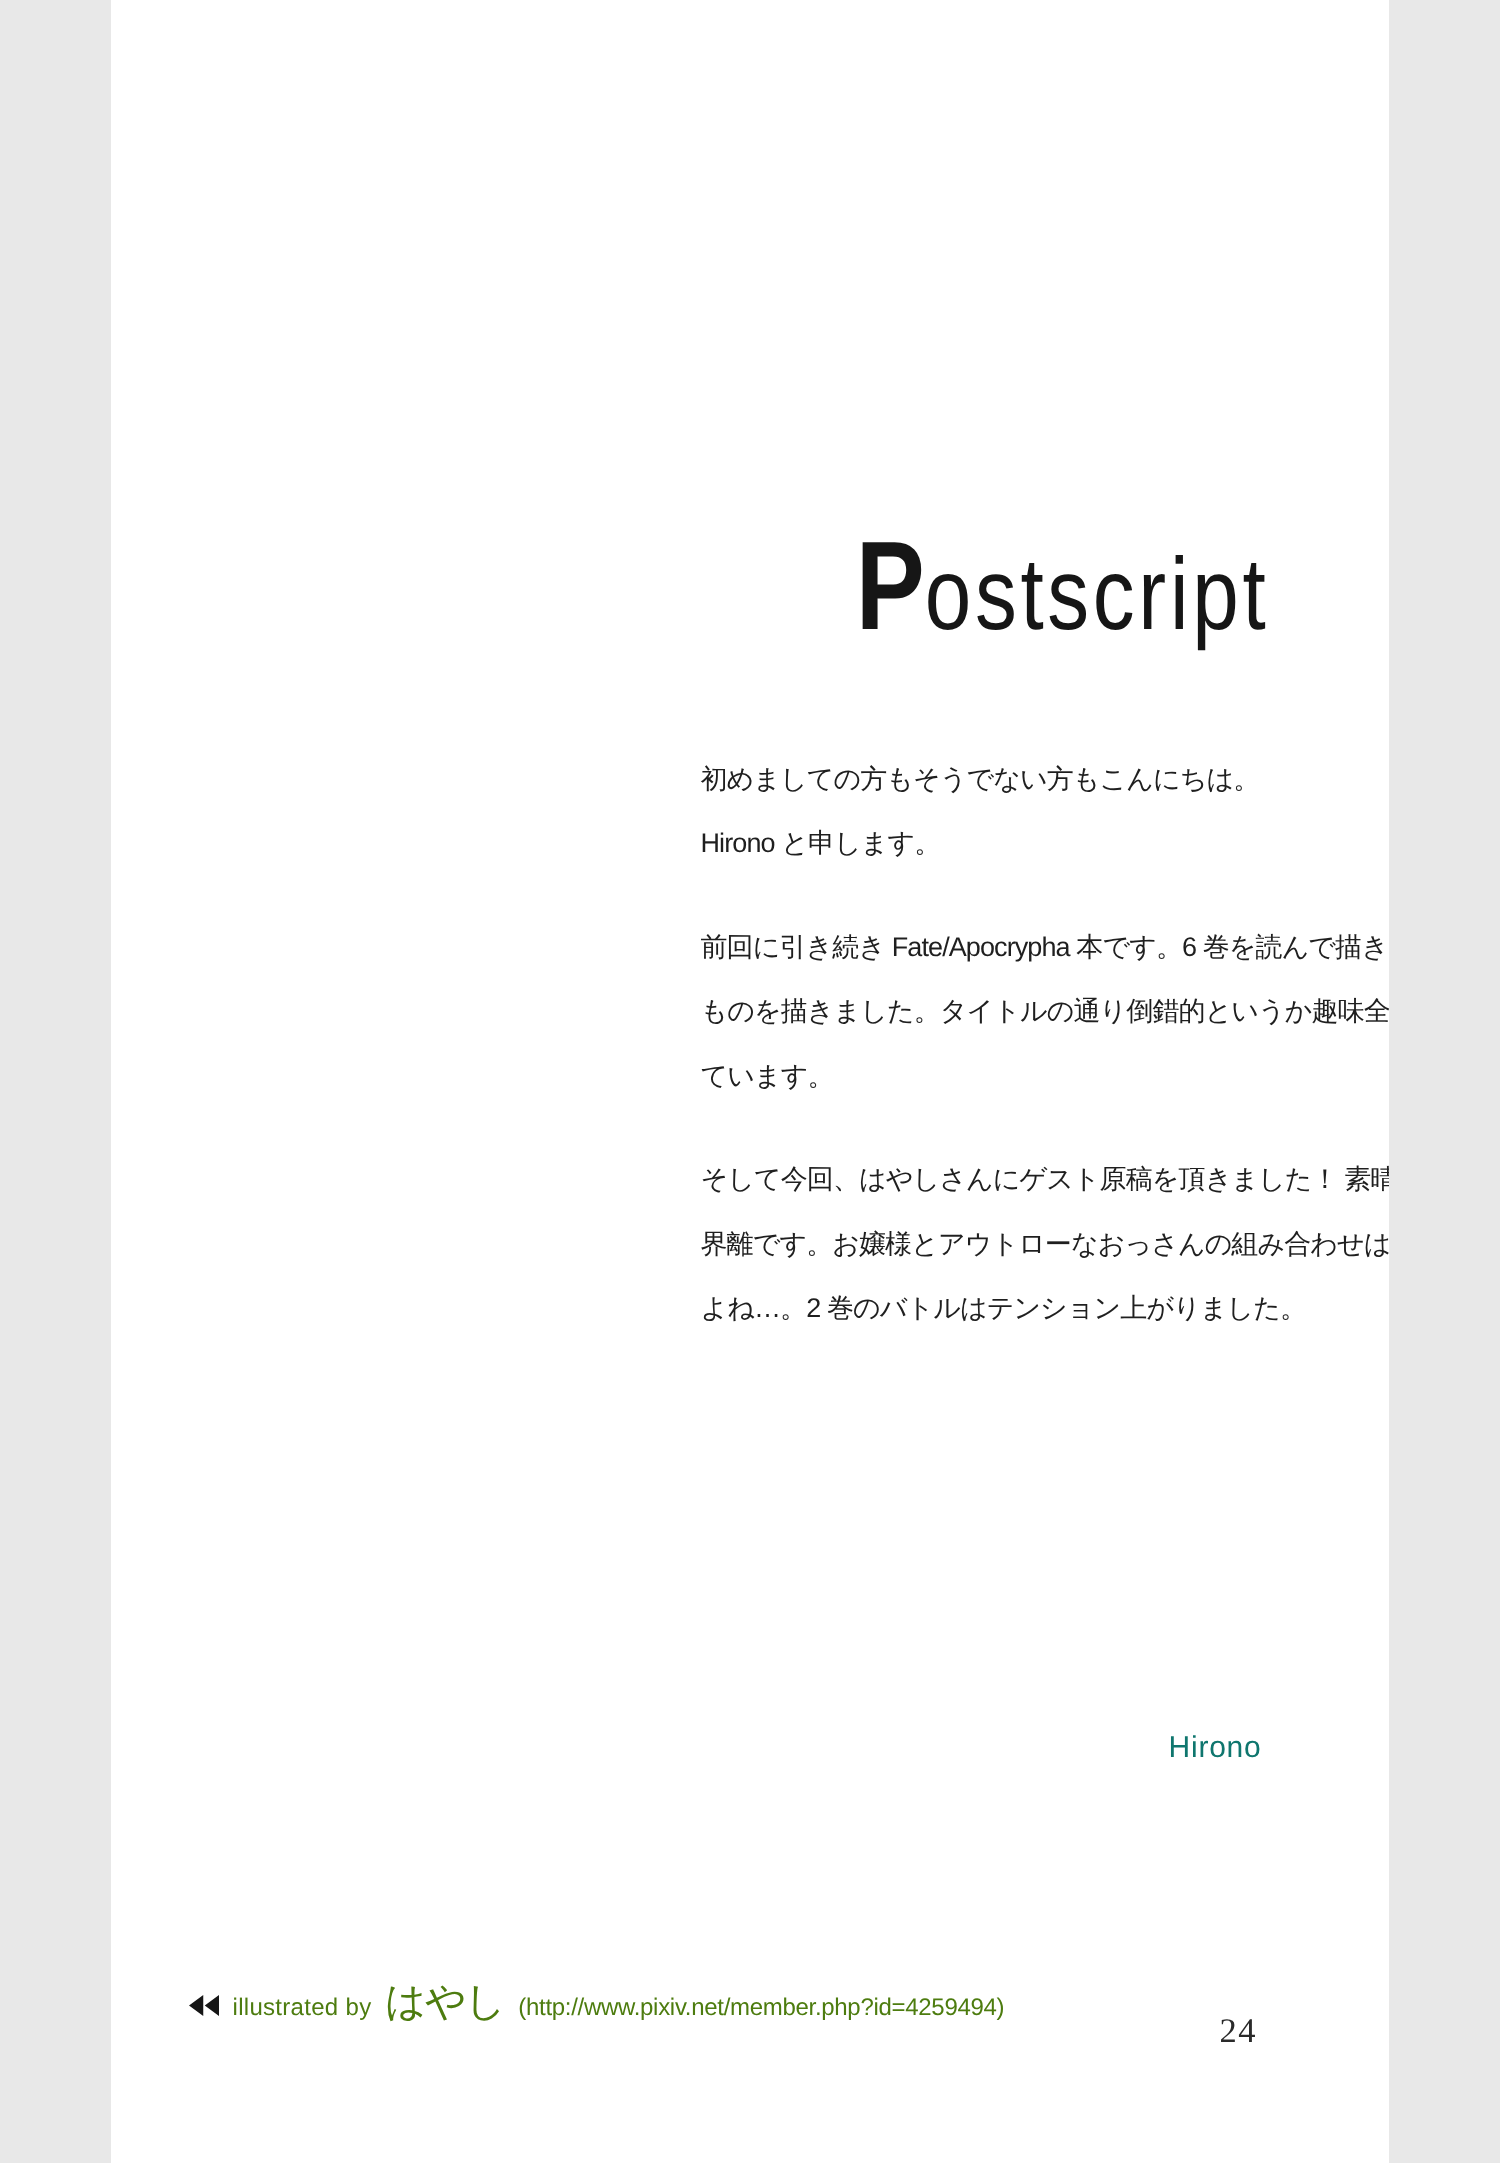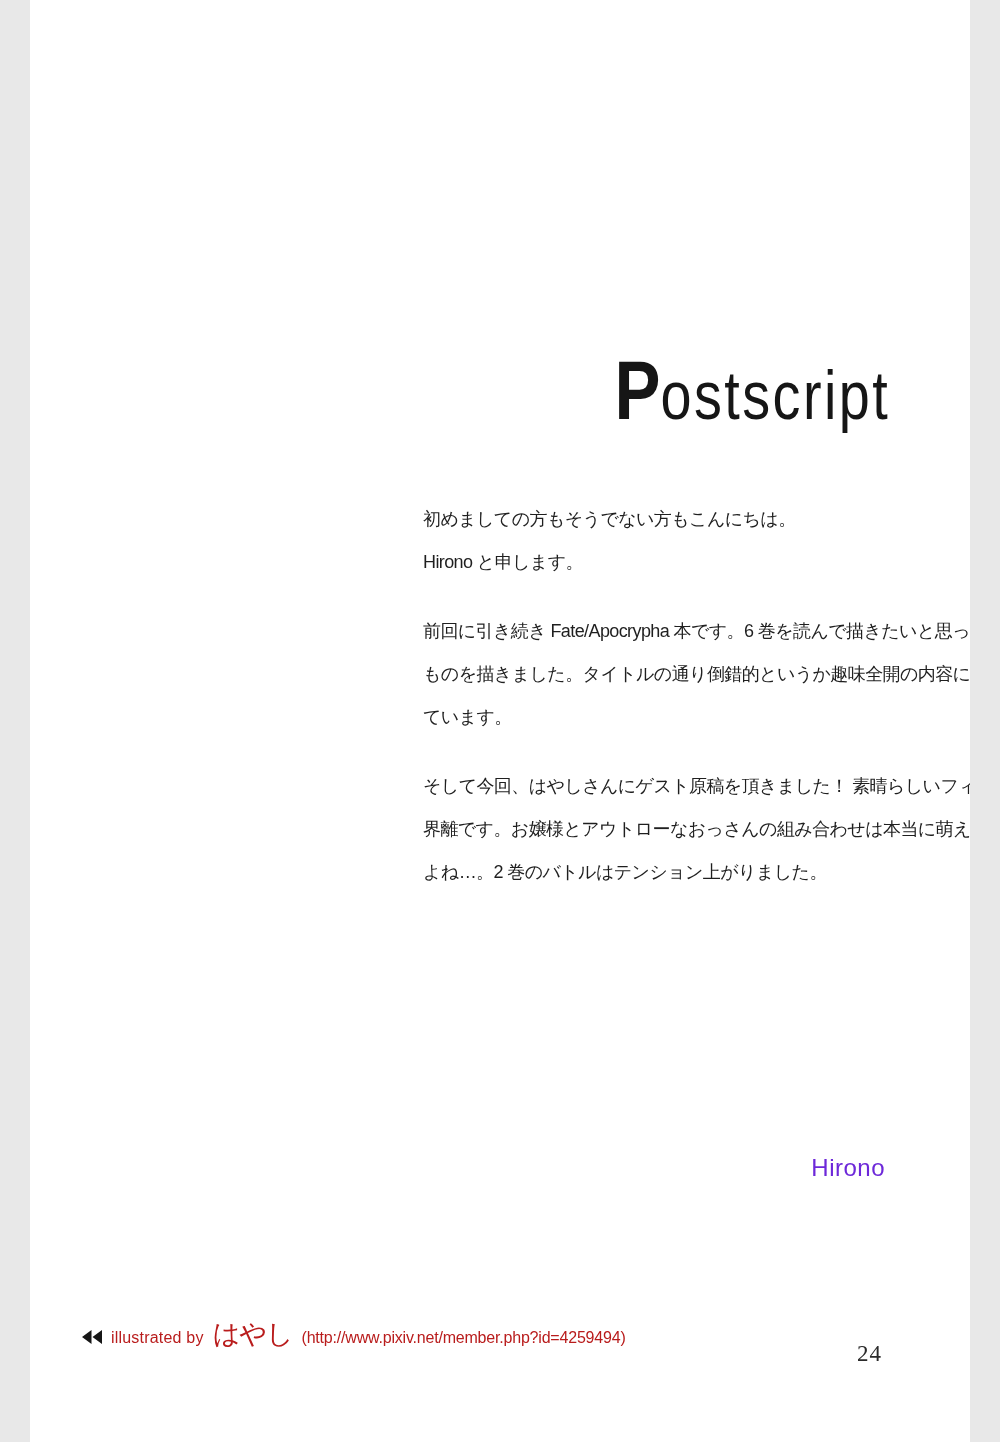--- a/index.html
+++ b/index.html
@@ -2,21 +2,21 @@
 <html><head>
 <meta charset="utf-8">
 <style>
   html, body {
     margin: 0;
     padding: 0;
     background: #e8e8e8;
   }
   .page {
     position: relative;
-    width: 940px;
+    width: 852px;
     height: 1442px;
     margin: 0 auto;
     background: #ffffff;
     overflow: hidden;
     font-family: "Liberation Sans", "DejaVu Sans", sans-serif;
     color: #1f1f1f;
   }
 
   
   .postscript-title {
@@ -52,35 +52,35 @@
   .body-text p {
     margin: 0 0 26px 0;
     white-space: pre; 
   }
 
   
   .signature {
     position: absolute;
     top: 1154px;
     right: 85px;
-    font-size: 24px;
+    font-size: 20px;
     letter-spacing: 0.5px;
-    color: #6d28d9;
+    color: #0f766e;
   }
 
   
   .footer-credit {
     position: absolute;
     left: 52px;
     top: 1316px;
     display: flex;
     align-items: baseline;
     gap: 9px;
     white-space: nowrap;
-    color: #b91c1c;
+    color: #4d7c0f;
   }
   .rewind-icon svg {
     display: block;
     position: relative;
     top: 1px;
   }
   .credit-prefix {
     font-size: 16px;
     letter-spacing: 0.2px;
   }

